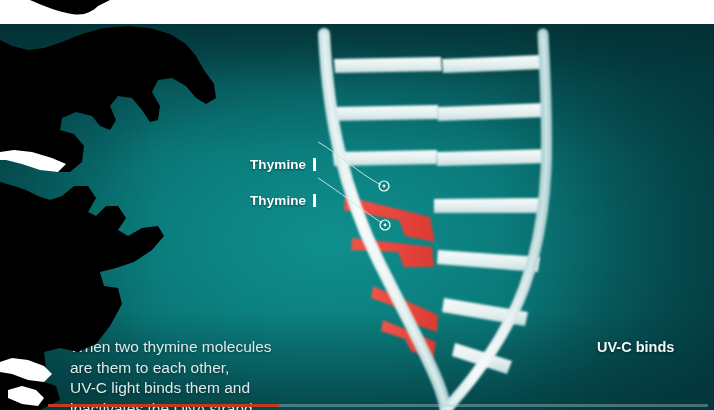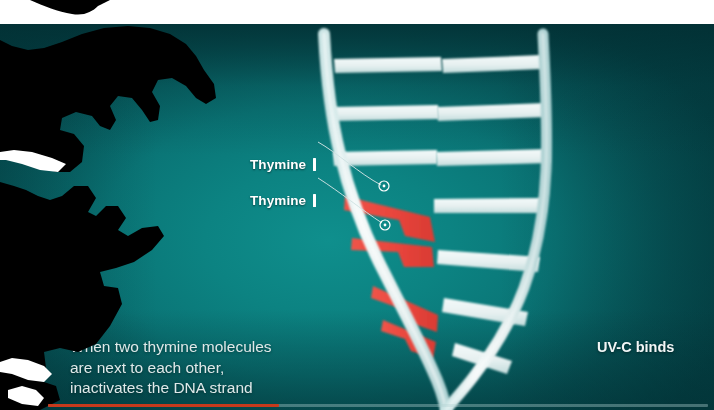--- a/index.html
+++ b/index.html
@@ -231,21 +231,22 @@
     </div>
 
     <div class="callout-label" id="label-thymine-2">
       <span>Thymine</span><span class="callout-bar"></span>
     </div>
 
     <div id="label-uvc">UV-C binds</div>
 
     <div id="caption">
       <div>When two thymine molecules</div>
-      <div>are next to each other,</div>
+      <div>are them to each other,</div>
+      <div>UV-C light binds them and</div>
       <div>inactivates the DNA strand</div>
     </div>
   </div>
 
   <div id="top-band"></div>
 
   <svg id="torn-overlay" viewBox="0 0 260 410">
     <path fill="#000000" d="
       M0,0
       L30,0

